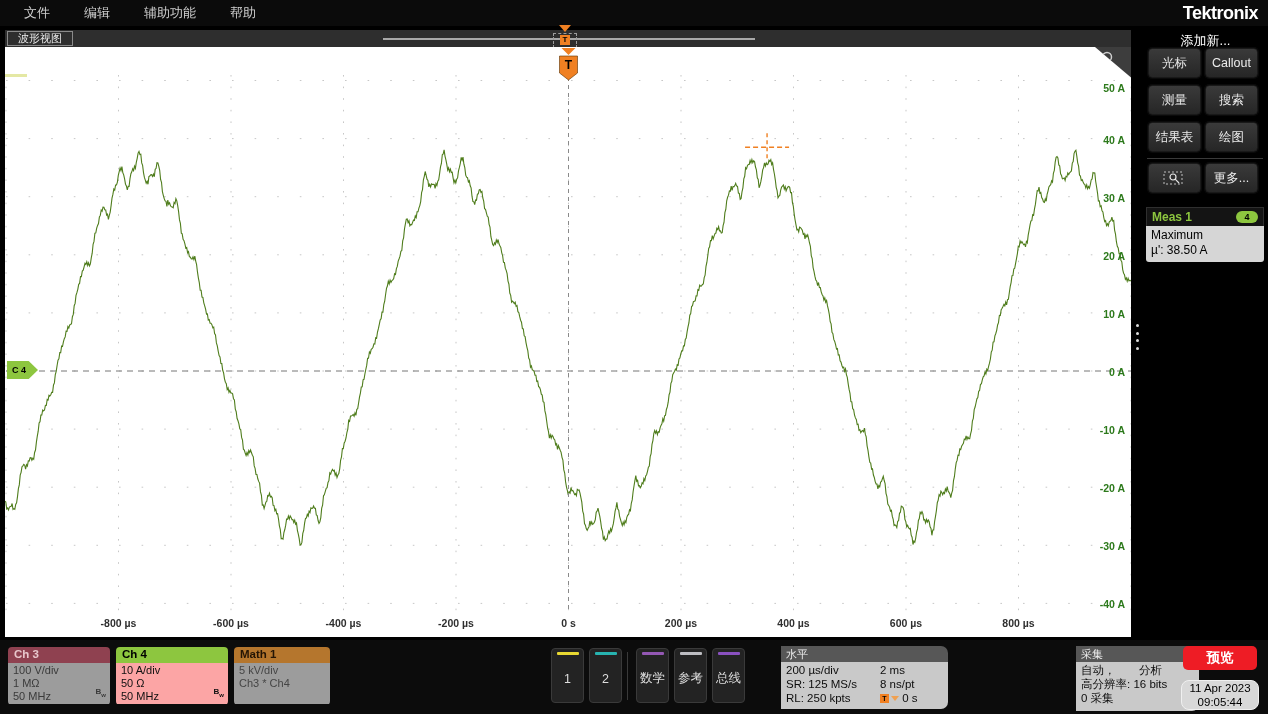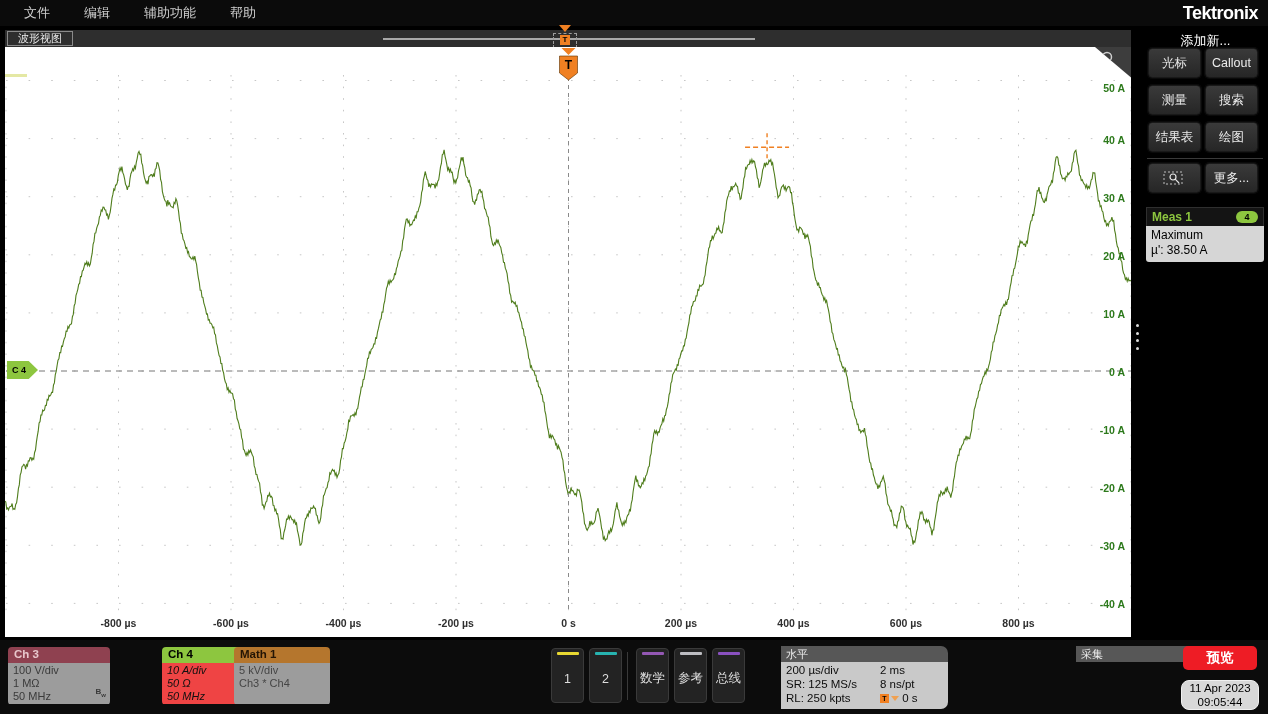--- a/index.html
+++ b/index.html
@@ -210,23 +210,23 @@
   <div id="chbadges">
       <div class="chbadge" style="left: 8px; width: 102px;">
         <div class="hd" style="background: rgb(143, 65, 80); color: rgb(232, 199, 204);">Ch 3</div>
         <div class="bd" style="background: rgb(156, 156, 156); color: rgb(58, 58, 58);">
           <div>100 V/div</div>
           <div>1 MΩ</div>
           <div>50 MHz</div>
           <span class="bw">B<sub>w</sub></span>
         </div>
       </div>
-      <div class="chbadge" style="left: 116px; width: 112px; margin-left: 46px;">
+      <div class="chbadge" style="left: 116px; width: 112px;">
         <div class="hd" style="background: rgb(141, 198, 63); color: rgb(0, 0, 0);">Ch 4</div>
-        <div class="bd" style="background: #ef4444; color: rgb(16, 16, 16); font-style: italic;">
+        <div class="bd" style="background: #fca5a5; color: rgb(16, 16, 16);">
           <div>10 A/div</div>
           <div>50 Ω</div>
           <div>50 MHz</div>
           <span class="bw">B<sub>w</sub></span>
         </div>
       </div>
       <div class="chbadge" style="left: 234px; width: 96px;">
         <div class="hd" style="background: rgb(181, 118, 45); color: rgb(36, 21, 5);">Math 1</div>
         <div class="bd" style="background: rgb(156, 156, 156); color: rgb(69, 69, 69);">
           <div>5 kV/div</div>
@@ -272,20 +272,28 @@
         <div class="hrow">
           <span class="lc">RL: 250 kpts</span>
           <span><span class="tflag">T</span><span class="tri-orange"></span> 0 s</span>
         </div>
       </div>
   </div>
 
 
   <div class="panel" style="left:1044px;width:123px">
     <div class="hd">采集</div>
+    <div class="bd" style="height:46px">
+      <div class="hrow">
+          <span class="lc" style="width:58px">自动，</span>
+        <span>分析</span>
+        </div>
+      <div class="hrow">高分辨率: 16 bits</div>
+      <div class="hrow">0 采集</div>
+    </div>
   </div>
 
   <div class="preview">预览</div>
   <div class="dtbox">
     <div>11 Apr 2023</div>
     <div>09:05:44</div>
   </div>
 </div>
 
 </body></html>

